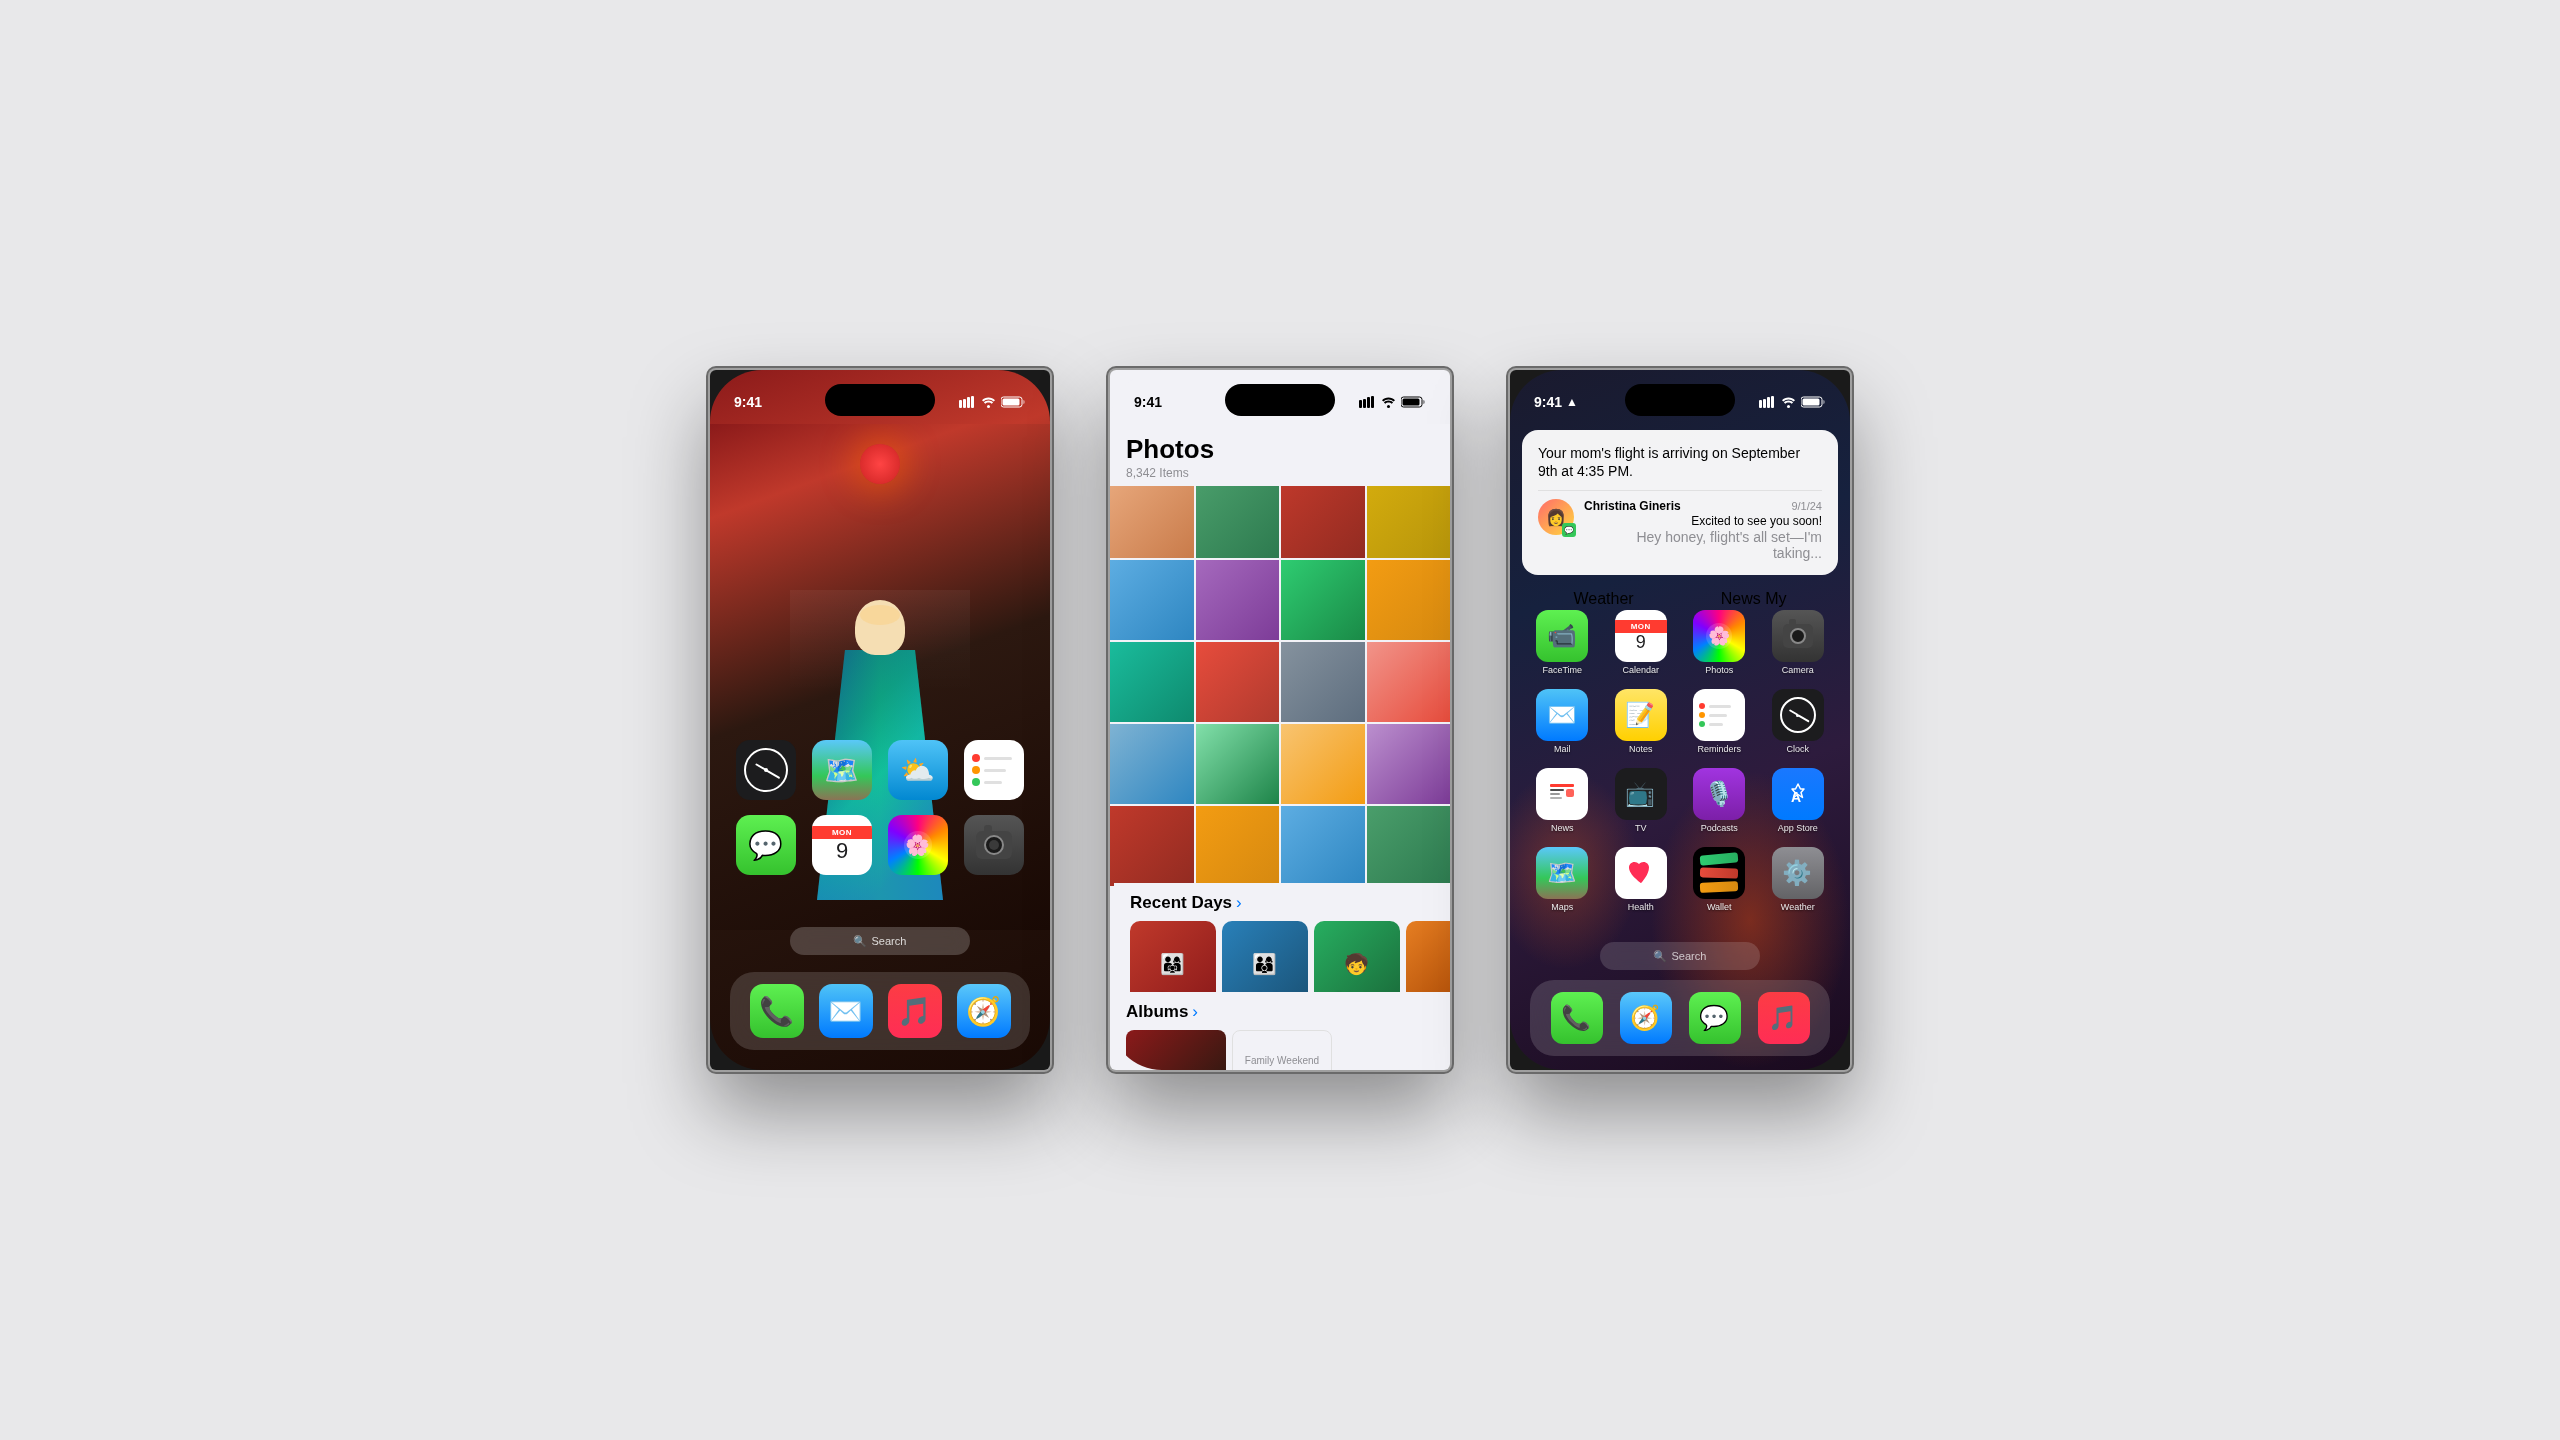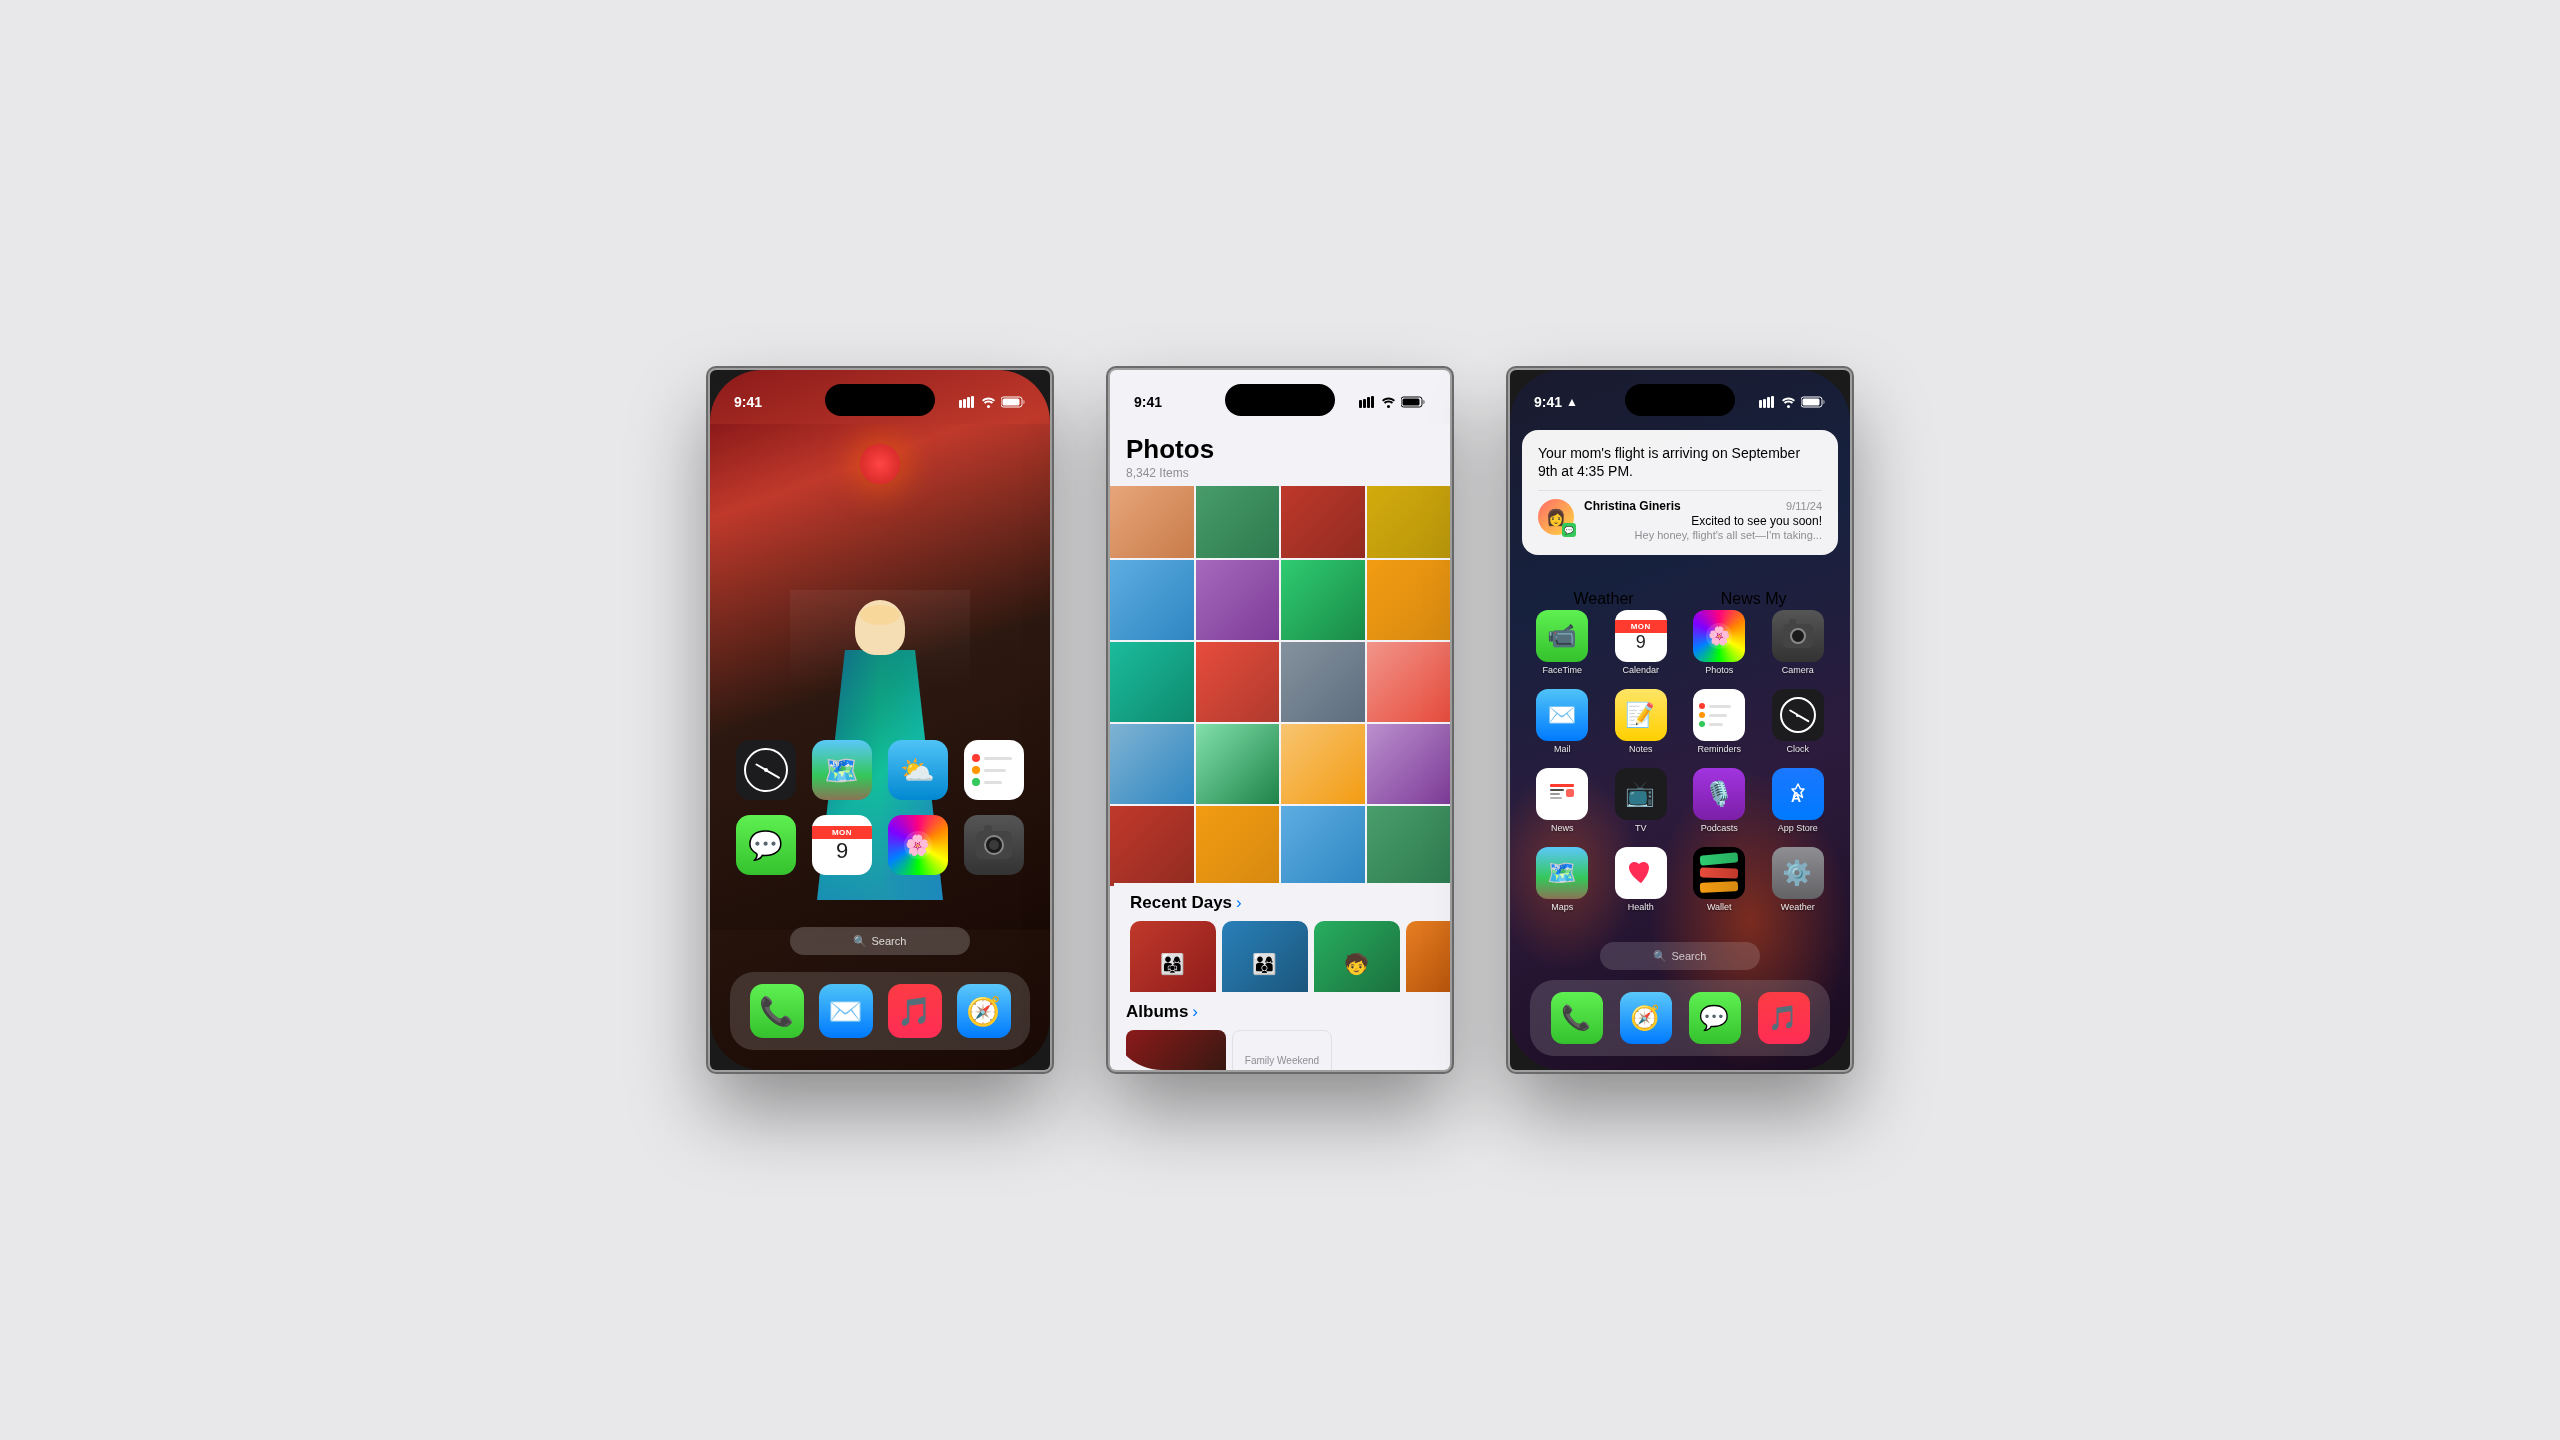--- a/index.html
+++ b/index.html
@@ -244,21 +244,21 @@
       font-weight: 600;
       color: #000;
     }
     .notif-contact-preview {
       font-size: 12px;
       color: #000;
       font-weight: 500;
       margin-top: 1px;
     }
     .notif-contact-msg {
-      font-size: 11px;
+      font-size: 14px;
       color: #8e8e93;
       margin-top: 1px;
     }
 
     
     .widget-row-labels {
       position: absolute;
       top: 220px;
       left: 0; right: 0;
       display: flex;
@@ -788,21 +788,21 @@
     <div class="notif-card">
       <div class="notif-main-text">Your mom's flight is arriving on September 9th at 4:35 PM.</div>
       <div class="notif-sub">
         <div class="notif-avatar-wrap">
           <div class="notif-contact-avatar">👩</div>
           <div class="notif-msg-icon" style="position:absolute;bottom:-2px;right:-2px;width:14px;height:14px;background:#34c759;border-radius:3px;display:flex;align-items:center;justify-content:center;font-size:8px;color:white;">💬</div>
         </div>
         <div style="flex:1;position:relative;text-align:right;">
           <div style="display:flex;justify-content:space-between;align-items:center;">
             <span class="notif-contact-name">Christina Gineris</span>
-            <span style="font-size:11px;color:#8e8e93;">9/11/24</span>
+            <span style="font-size:11px;color:#8e8e93;">9/1/24</span>
           </div>
           <div class="notif-contact-preview">Excited to see you soon!</div>
           <div class="notif-contact-msg">Hey honey, flight's all set—I'm taking...</div>
         </div>
       </div>
     </div>
 
     <div class="widget-row-labels">
       <span>Weather</span>
       <span>News My</span>

